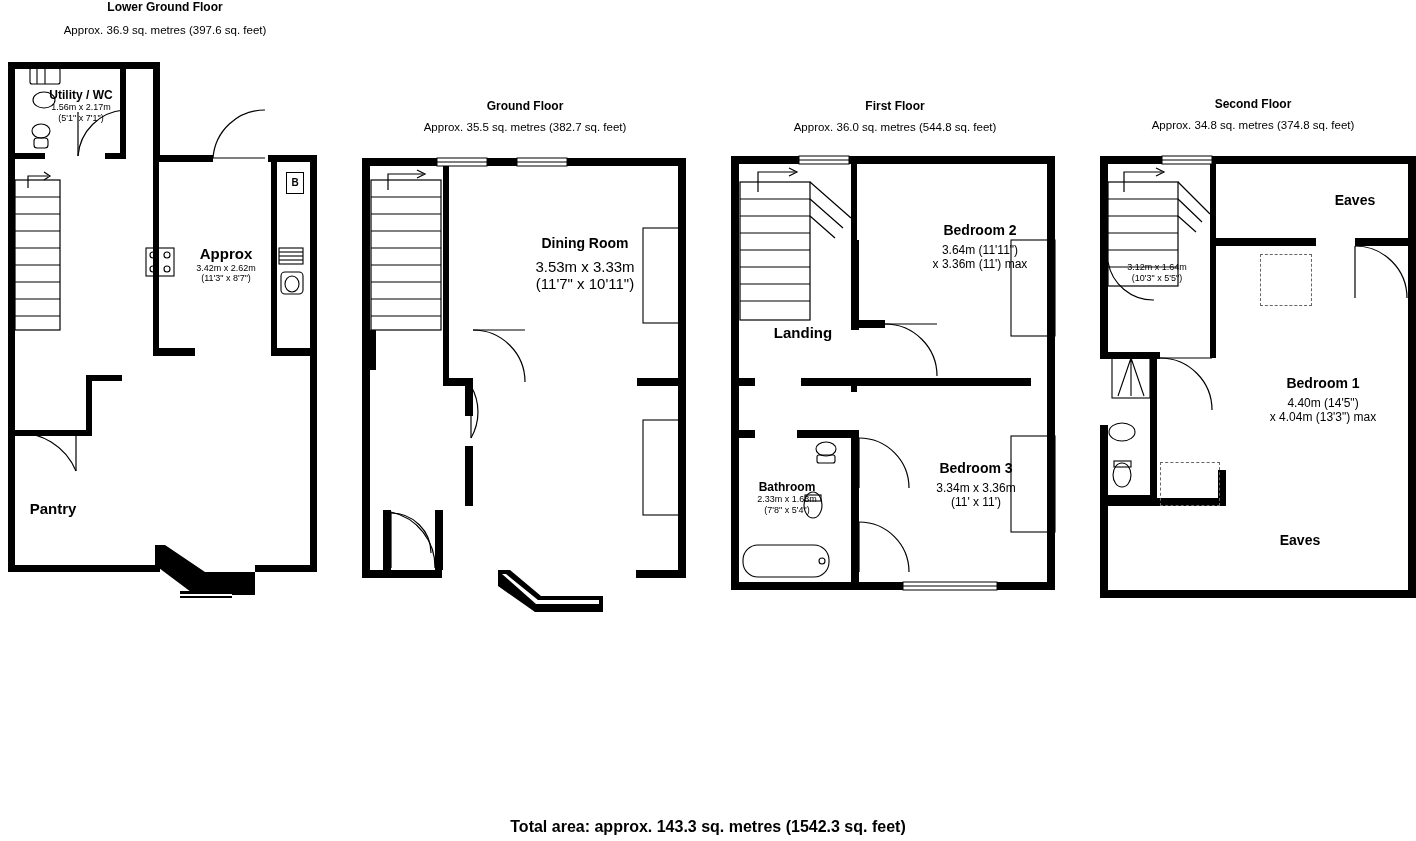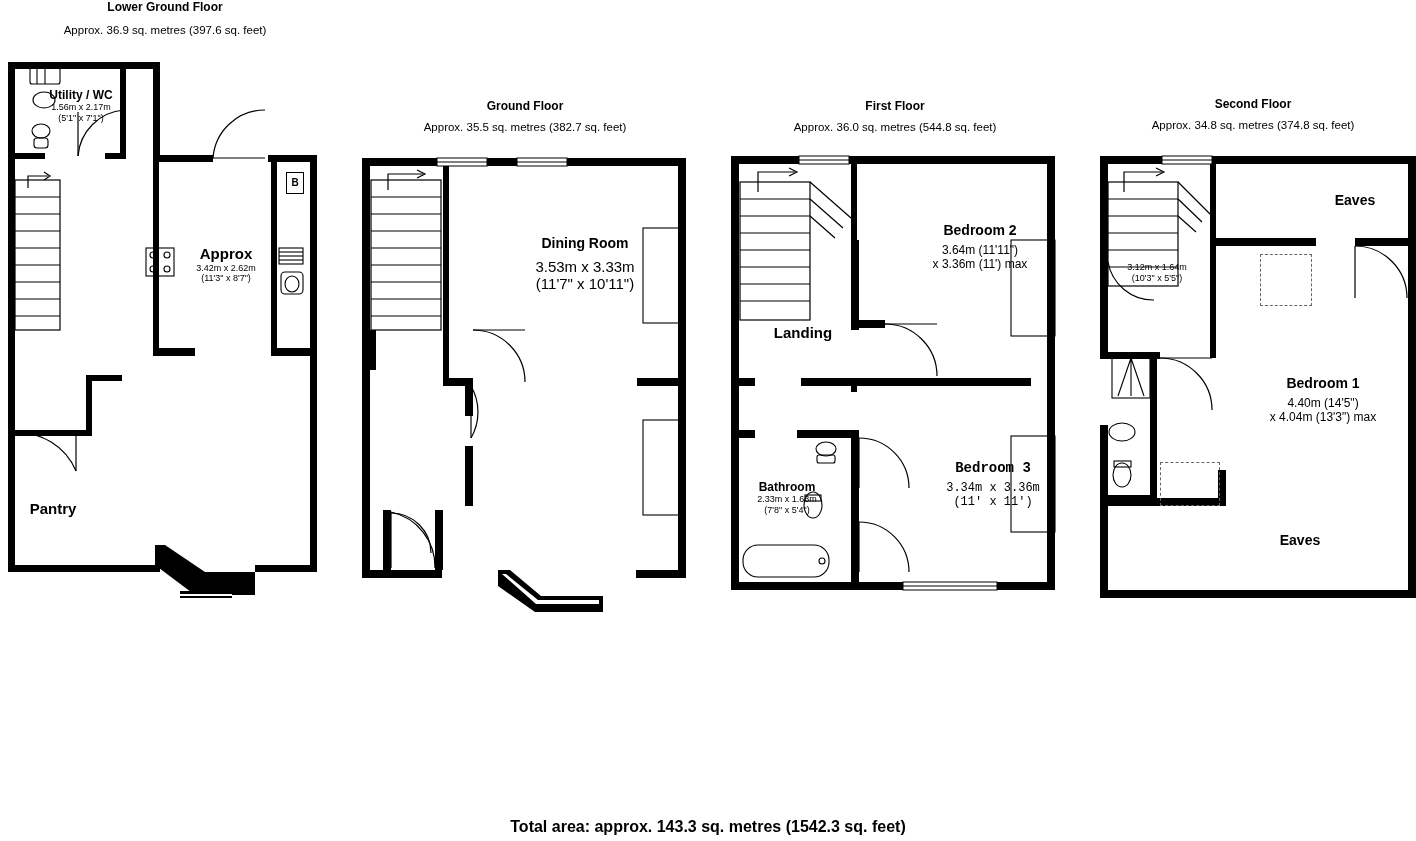--- a/index.html
+++ b/index.html
@@ -370,21 +370,21 @@
     <div class="room-label" style="left:18px; top:324px; width:120px;">
       <span class="room-name t-md" style="display:block;">Landing</span>
     </div>
 
     <div class="room-label" style="left:7px; top:480px; width:110px;">
       <span class="room-name t-sm" style="display:block;">Bathroom</span>
       <span class="room-dims t-xs" style="display:block;">2.33m x 1.63m</span>
       <span class="room-dims t-xs" style="display:block;">(7'8" x 5'4")</span>
     </div>
 
-    <div class="room-label" style="left:178px; top:460px; width:180px;font-family:Liberation Mono, monospace;">
+    <div class="room-label" style="left:161px; top:460px; width:180px;">
       <span class="room-name t-lg" style="display:block;">Bedroom 3</span>
       <span class="room-dims t-sm" style="display:block; margin-top:4px;">3.34m x 3.36m</span>
       <span class="room-dims t-sm" style="display:block;">(11' x 11')</span>
     </div>
   </div>
 </div>
 
 <div class="floor" style="left:1090px; top:0px; width:326px; height:620px;">
 
   <div class="floor-title t-title" style="left:0; top:97px; width:326px; position:absolute;">Second Floor</div>

